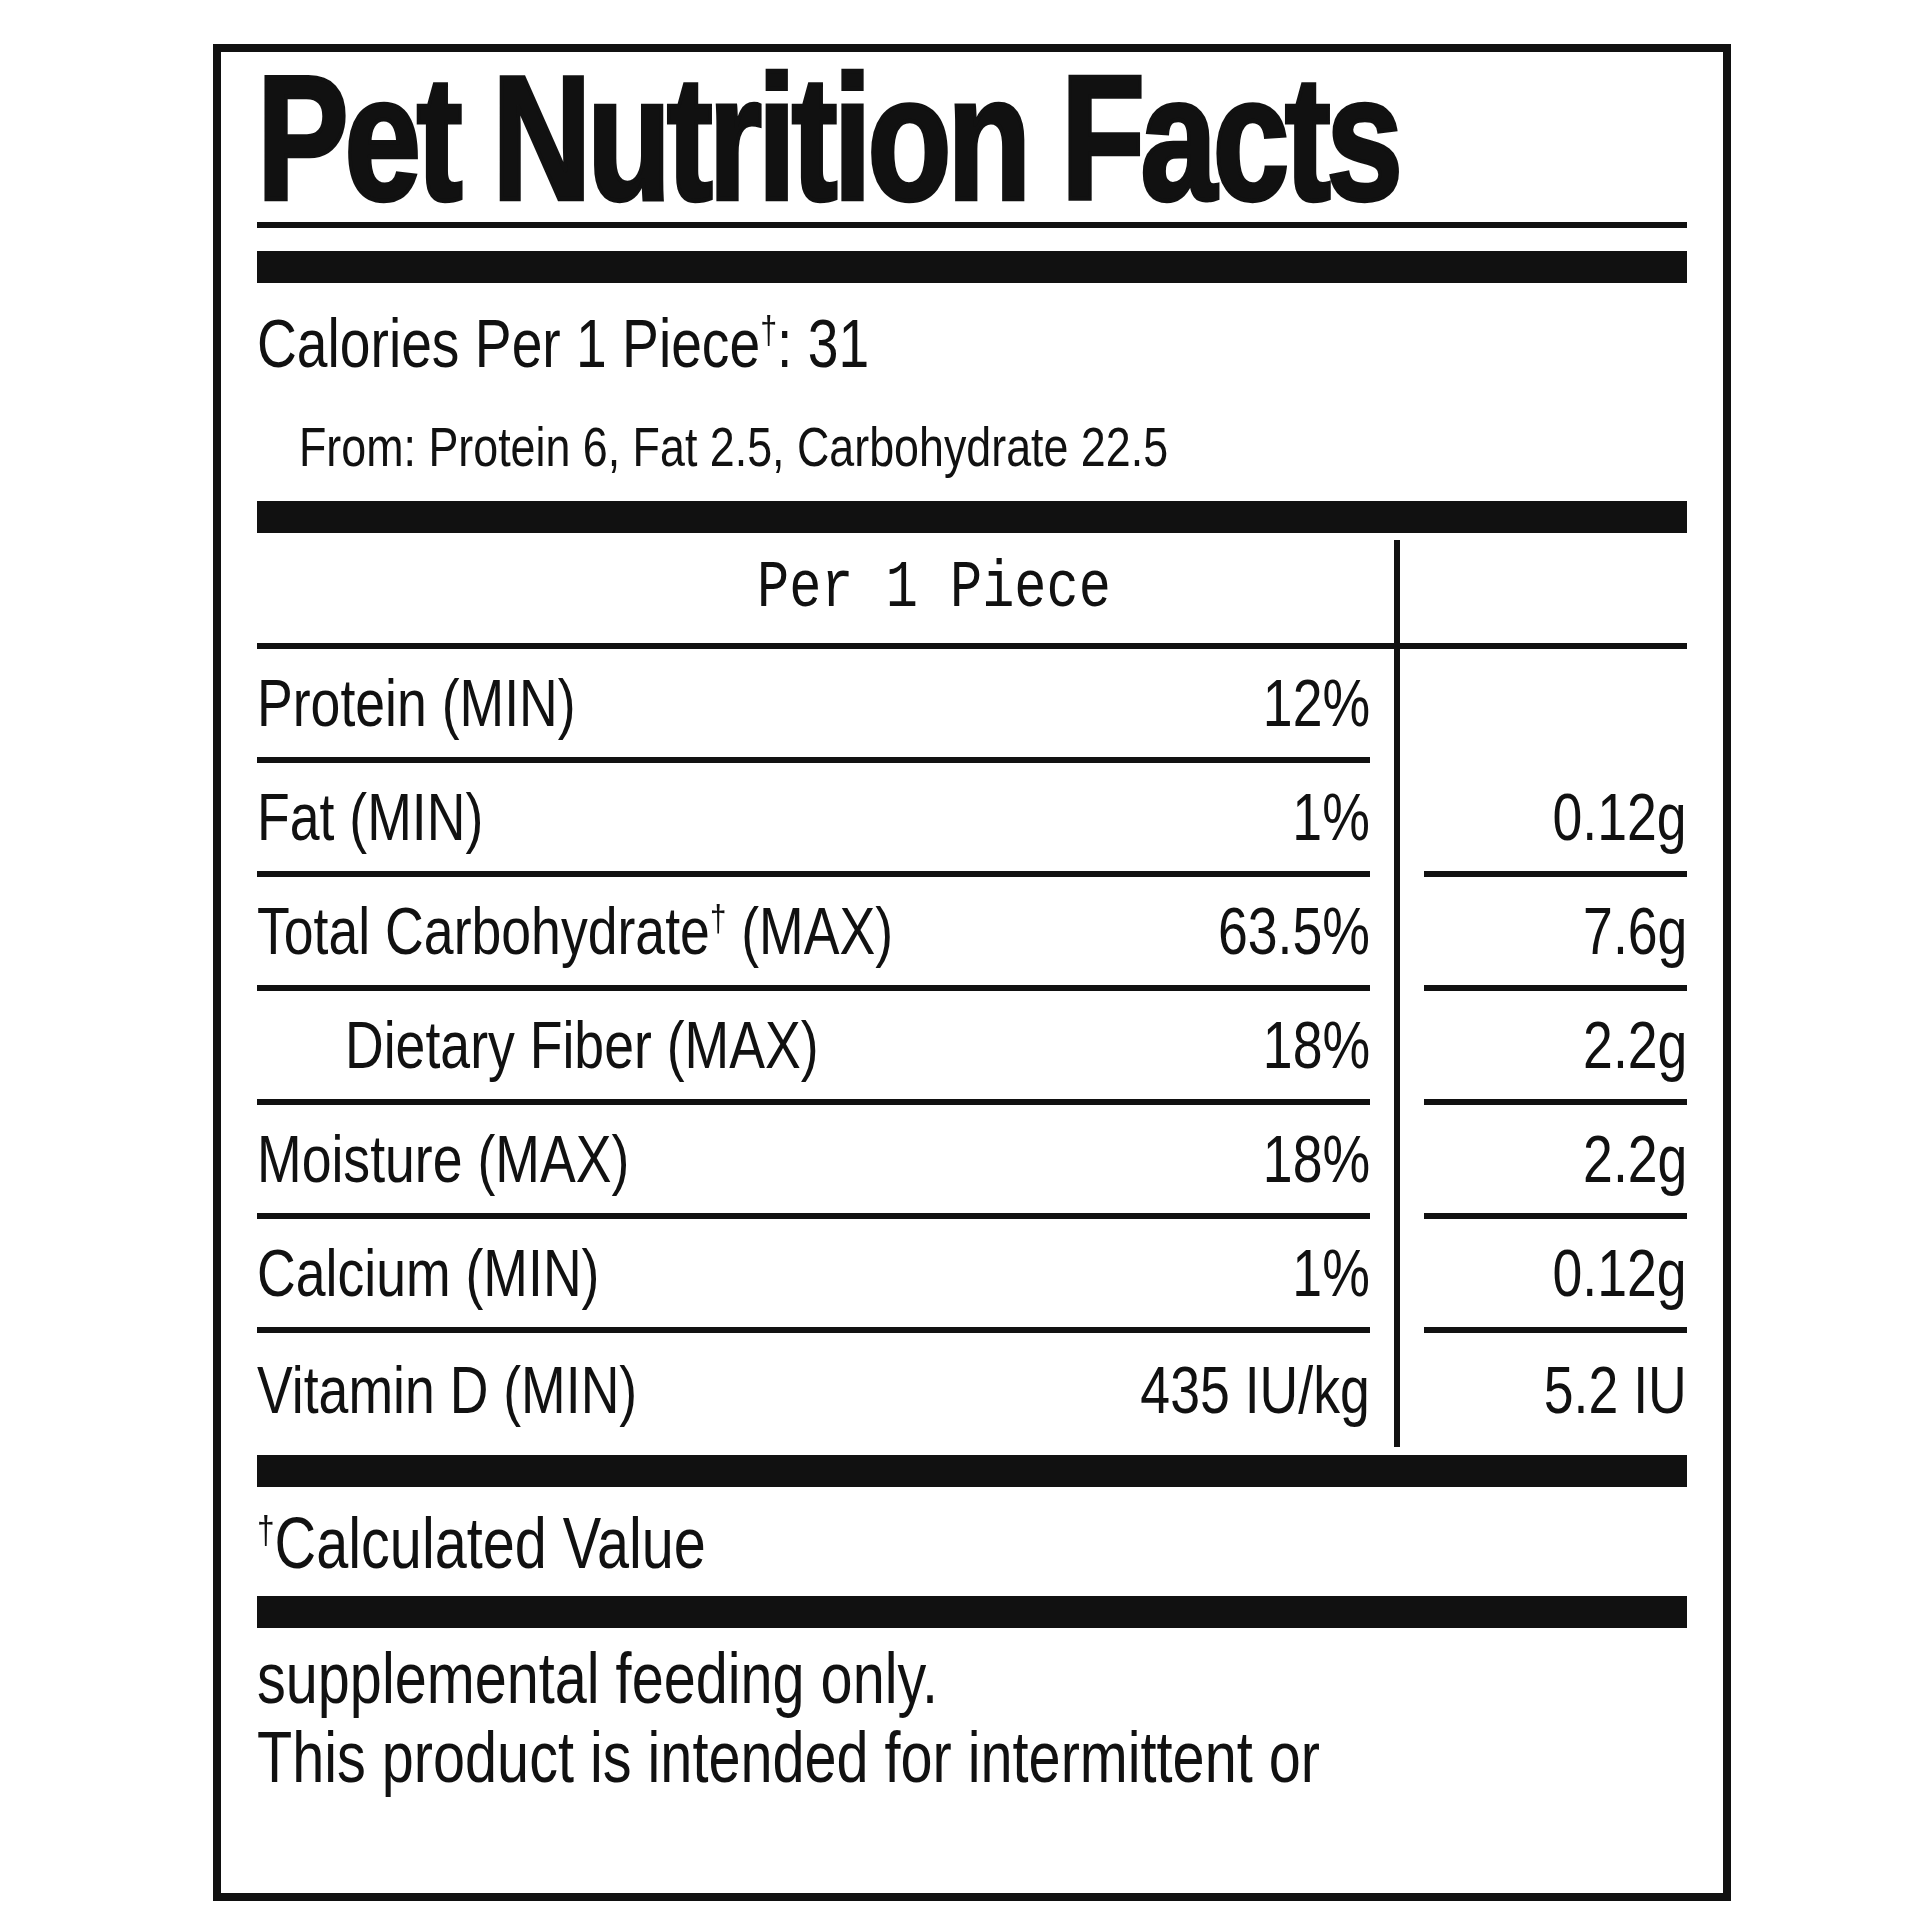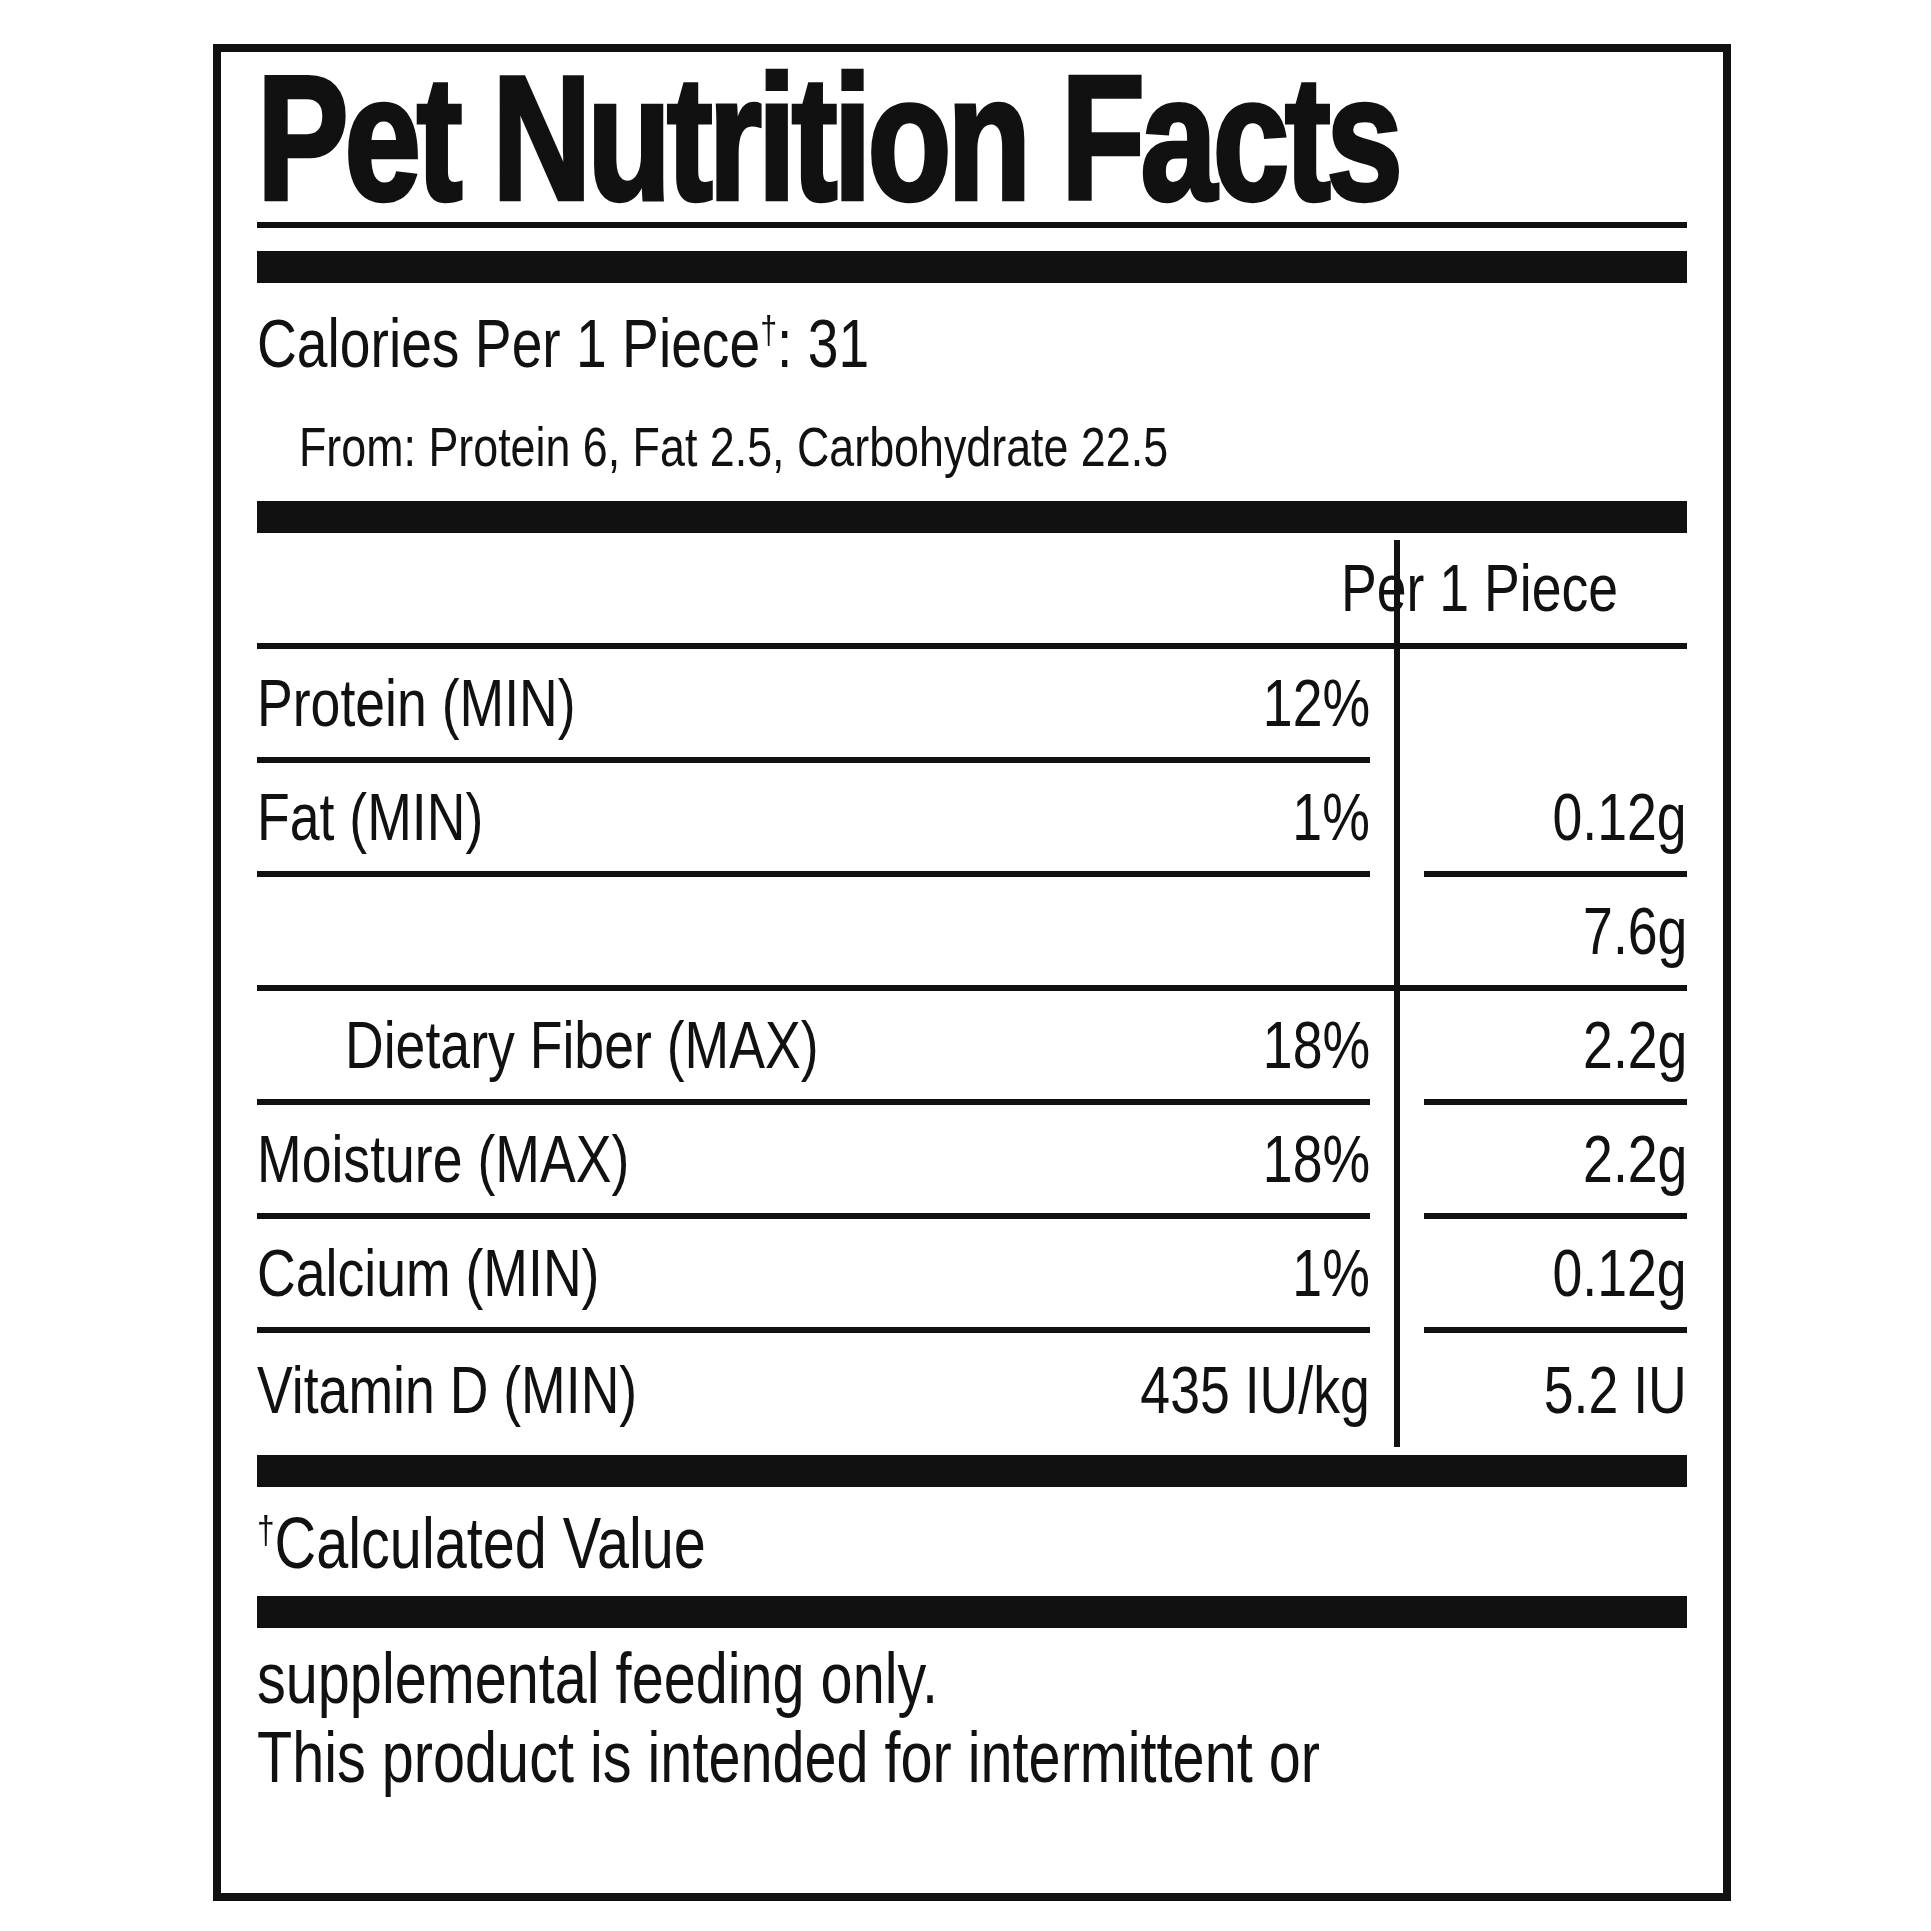--- a/index.html
+++ b/index.html
@@ -41,21 +41,21 @@
   .cell-l {
     box-sizing:border-box; width:1113px; margin-right:54px;
     display:flex; justify-content:space-between; align-items:center;
     border-bottom:6.1px solid #111;
   }
   .cell-r {
     box-sizing:border-box; flex:1;
     display:flex; justify-content:flex-end; align-items:center;
     border-bottom:6.1px solid #111;
   }
-  .cell-r.hdr { justify-content:flex-end; padding-left:12.3px; }
+  .cell-r.hdr { justify-content:center; padding-left:12.3px;font-family:Liberation Mono, monospace; }
   .trow.last .cell-l, .trow.last .cell-r { border-bottom:none; }
   .indent { padding-left:110px; }
   .footnote { margin-top:17.6px; height:77px; line-height:77px; font-size:72px; }
   .disclaimer { margin-top:10.5px; font-size:72px; line-height:79px; }
 </style>
 </head>
 <body>
 
 <div class="label">
 
@@ -95,20 +95,24 @@
       <div class="cell-l">
         <span class="cond">Fat (MIN)</span>
         <span class="cond r">1%</span>
       </div>
       <div class="cell-r">
           <span class="cond r">0.12g</span>
         </div>
     </div>
 
     <div class="trow">
+      <div class="cell-l">
+        <span class="cond"><span>Total Carbohydrate</span><sup>†</sup><span> (MAX)</span></span>
+        <span class="cond r">63.5%</span>
+      </div>
       <div class="cell-r">
           <span class="cond r">7.6g</span>
         </div>
     </div>
 
     <div class="trow">
       <div class="cell-l">
         <span class="cond indent">Dietary Fiber (MAX)</span>
         <span class="cond r">18%</span>
       </div>

